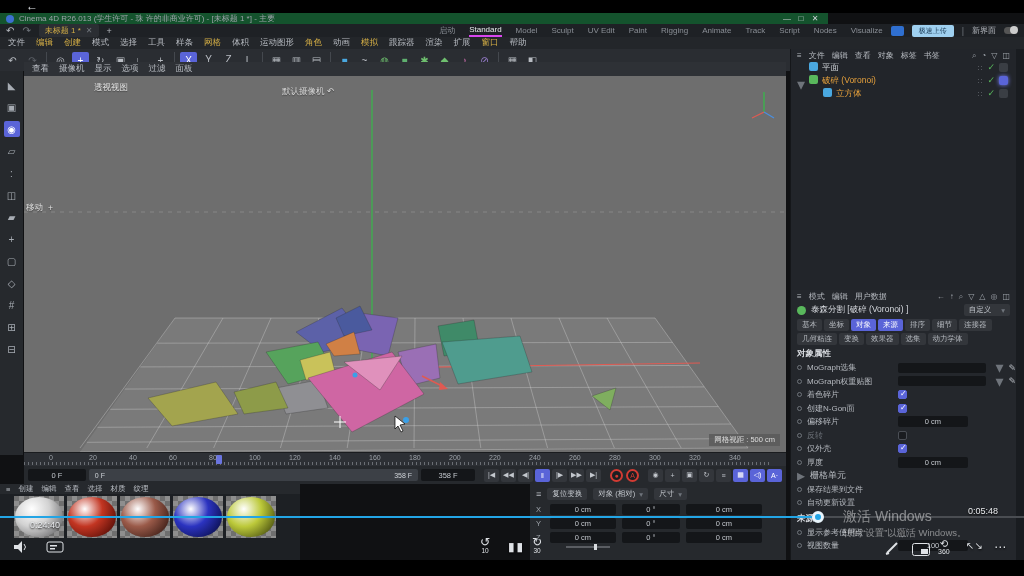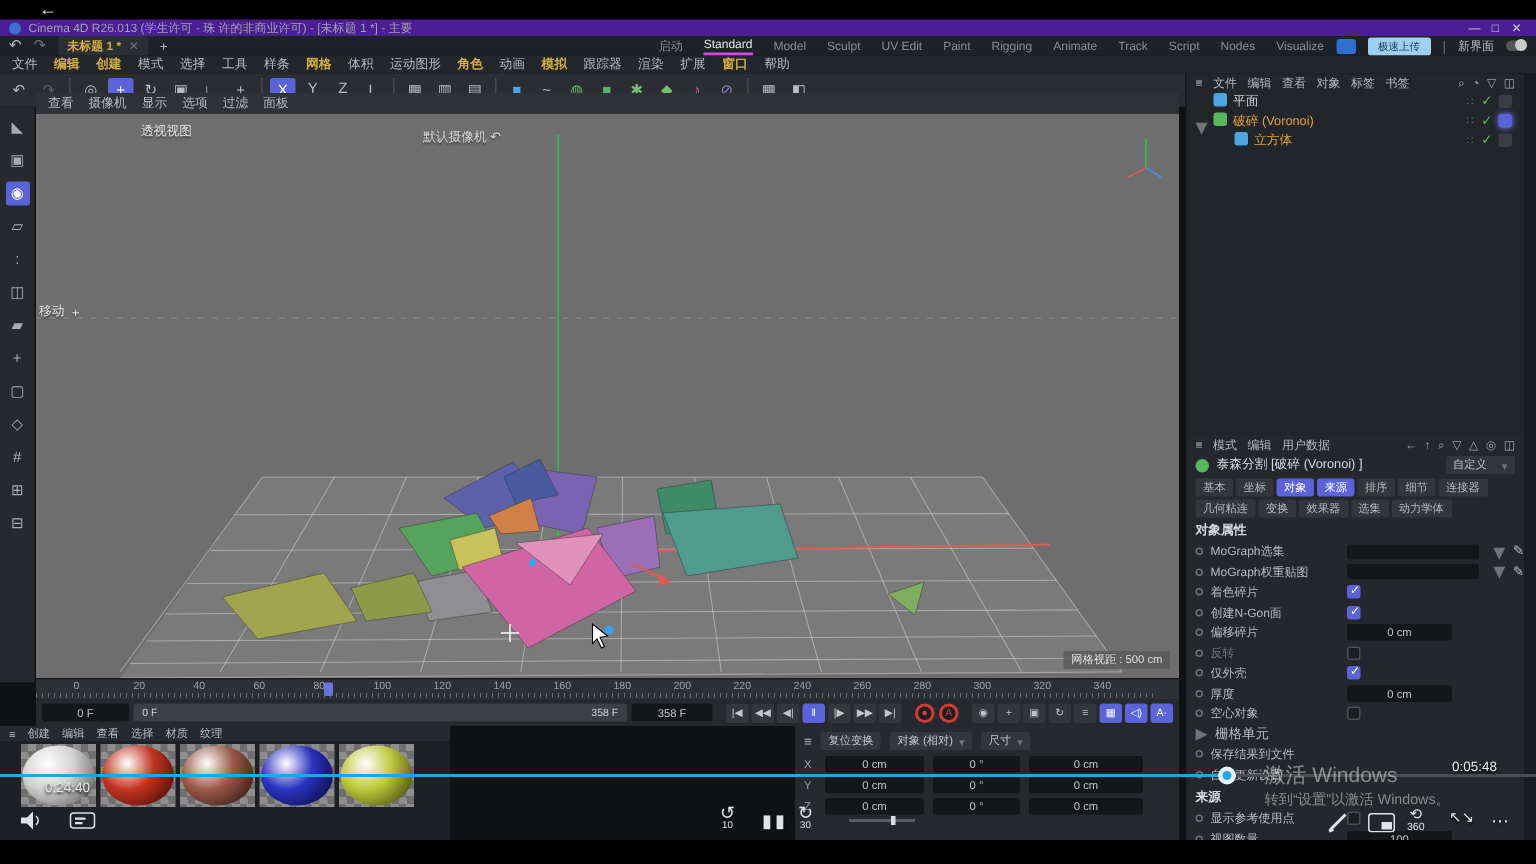--- a/index.html
+++ b/index.html
@@ -3,24 +3,24 @@
 <meta charset="utf-8">
 <style>
   * { margin:0; padding:0; box-sizing:border-box; }
   html,body { width:1024px; height:576px; overflow:hidden; background:#000;
     font-family:"Liberation Sans","DejaVu Sans",sans-serif; }
   #stage { position:relative; width:1024px; height:576px; background:#101113; overflow:hidden; }
   .abs { position:absolute; }
   .row { display:flex; align-items:center; }
   .txt { color:#b6bac0; font-size:9px; white-space:nowrap; }
   .dim { color:#6f747b; }
-  .yel { color:#d3ad45;font-weight:bold; }
+  .yel { color:#d3ad45; }
   
   #player-top { left:0; top:0; width:1024px; height:13px; background:#000; }
-  #titlebar { left:0; top:13px; width:1024px; height:11px; background:#4c1d95; display:flex; align-items:center; padding:0 6px; gap:5px; }
+  #titlebar { left:0; top:13px; width:828px; height:11px; background:#14532d; display:flex; align-items:center; padding:0 6px; gap:5px; }
   #titlebar .t { color:#9ea3aa; font-size:8px; white-space:nowrap; }
   .winbtn { color:#cfd3d8; font-size:8px; width:14px; text-align:center; }
   
   #layout-row { left:0; top:24px; width:1024px; height:13px; background:#1e2125; display:flex; align-items:center; padding:0 6px; gap:8px; }
   .doc-tab { background:#2b2e33; color:#cfd3d8; font-size:8px; padding:1px 6px; border-radius:2px; display:flex; gap:5px; align-items:center; }
   .layouts { display:flex; gap:14px; margin-left:auto; align-items:center;justify-content:space-between; }
   .layout-item { color:#8a8f96; font-size:8px; }
   .layout-item.active { color:#e8eaed; border-bottom:2px solid #d946ef; padding-bottom:1px; }
   .pill { background:#9fd0f0; color:#1a3a55; font-size:7px; padding:1px 7px; border-radius:2px; }
   .toggle { width:14px; height:7px; background:#555; border-radius:4px; position:relative; }
@@ -548,25 +548,20 @@
           <span class="abul"></span>
           <span class="albl">仅外壳</span>
           <span class="chk on"></span>
         </div>
         <div class="arow">
           <span class="abul"></span>
           <span class="albl">厚度</span>
           <span class="vfield">0 cm</span>
         </div>
         <div class="arow">
-          <span class="abul"></span>
-          <span class="albl">空心对象</span>
-          <span class="chk"></span>
-        </div>
-        <div class="arow">
           <span class="dim">▸</span>
           <span class="txt">栅格单元</span>
         </div>
         <div class="arow">
           <span class="abul"></span>
           <span class="albl">保存结果到文件</span>
         </div>
         <div class="arow">
           <span class="abul"></span>
           <span class="albl">自动更新设置</span>

